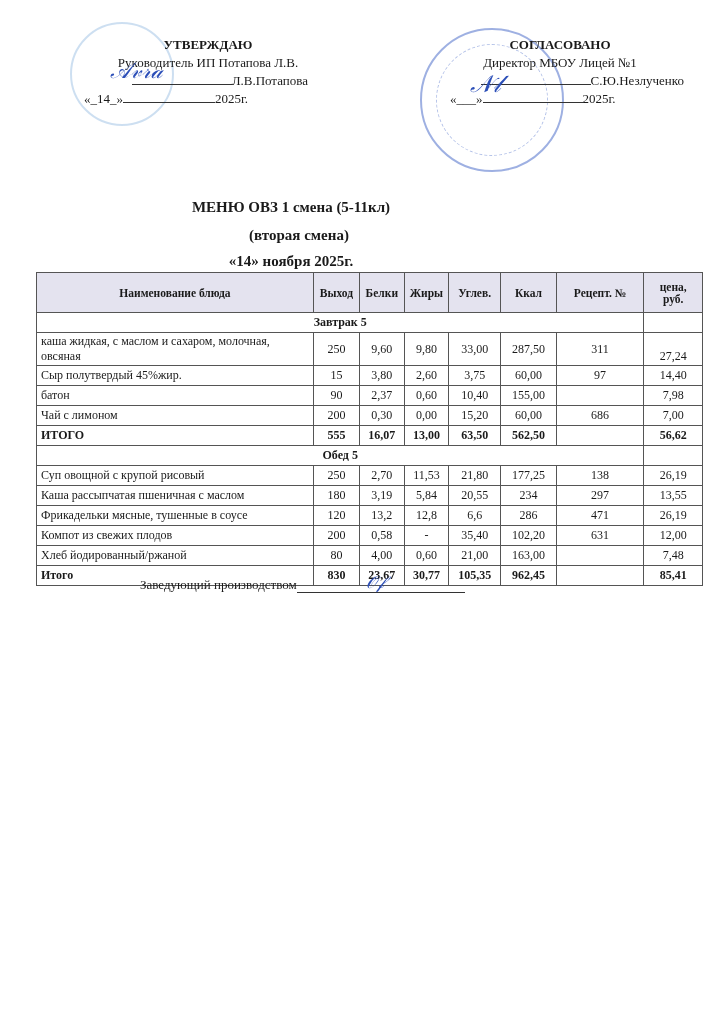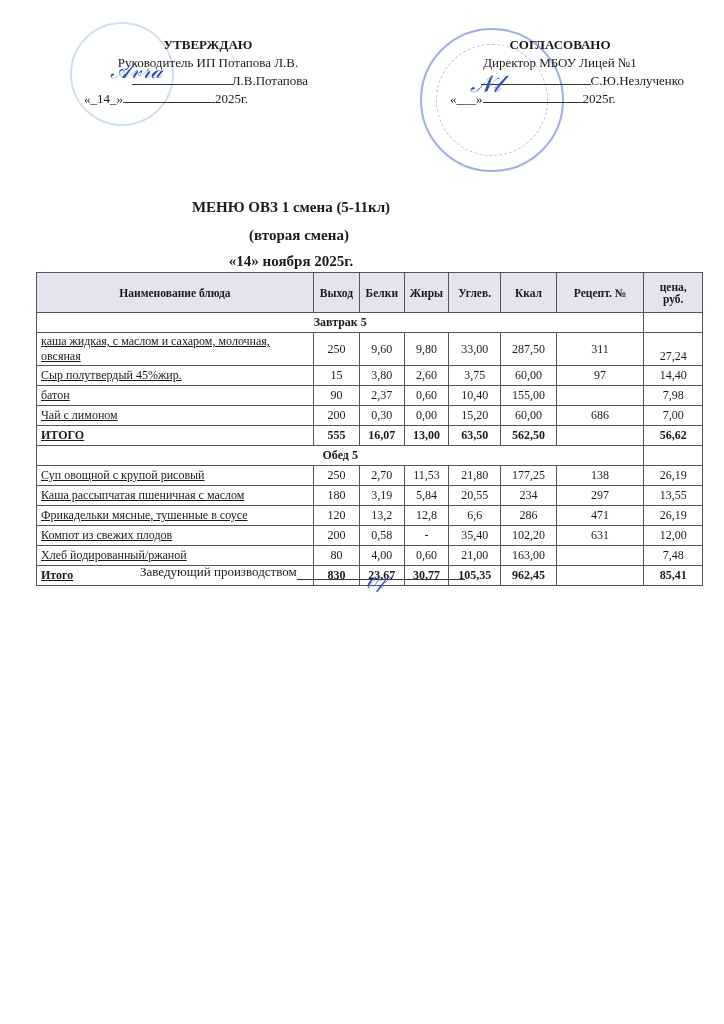--- a/index.html
+++ b/index.html
@@ -11,25 +11,25 @@
   .approval .line-right { text-align: right; }
   .stamp { position: absolute; border-radius: 50%; border: 2px solid rgba(70,120,200,0.35); }
   .stamp.left { left: 70px; top: 22px; width: 100px; height: 100px; border-color: rgba(90,150,210,0.3); }
   .stamp.right { left: 420px; top: 28px; width: 140px; height: 140px; border-color: rgba(40,80,190,0.45); }
   .stamp.right::after { content: ""; position: absolute; left: 14px; top: 14px; right: 14px; bottom: 14px; border-radius: 50%; border: 1px dashed rgba(40,80,190,0.35); }
   .sig { position: absolute; color: #2c4fb8; font-style: italic; font-family: "DejaVu Serif", serif; }
   .title { position: absolute; left: 0; width: 582px; text-align: center; font-weight: bold; font-size: 15px; }
   table.menu { position: absolute; left: 36px; top: 272px; width: 667px; border-collapse: collapse; font-size: 12px; }
   table.menu td, table.menu th { border: 1px solid #555; padding: 1px 4px; height: 17px; text-align: center; }
   table.menu th { background: #e4e3ef; font-weight: bold; height: 37px; font-size: 11.5px; }
-  table.menu td.name { text-align: left; text-decoration: underline; }
+  table.menu td.name { text-align: left; }
   table.menu tr.section td.sec { font-weight: bold; }
   table.menu tr.total td { font-weight: bold; }
   table.menu td.price-bottom { vertical-align: bottom; }
-  .footer { position: absolute; left: 140px; top: 564px; font-size: 13px; text-align: right; }
+  .footer { position: absolute; left: 140px; top: 577px; font-size: 13px; text-align: right; }
   .footer .uline { display: inline-block; width: 168px; border-bottom: 1px solid #333; height: 13px; vertical-align: bottom; }
 </style>
 </head>
 <body>
 
 <div class="stamp left"></div>
 <div class="stamp right"></div>
 
 <div class="approval left">
   <div class="head">УТВЕРЖДАЮ</div>

